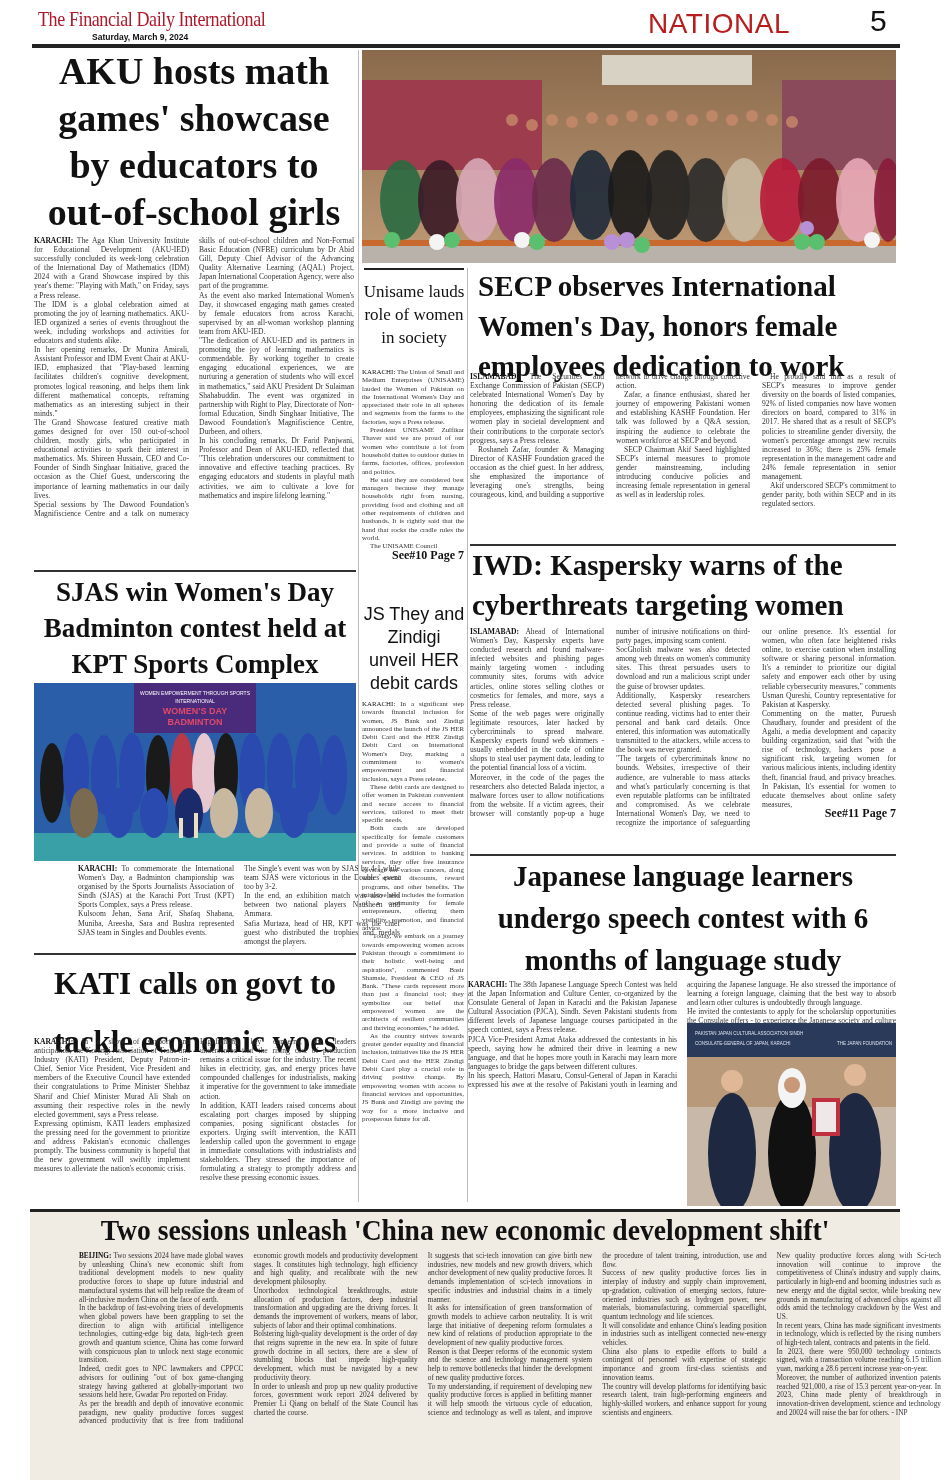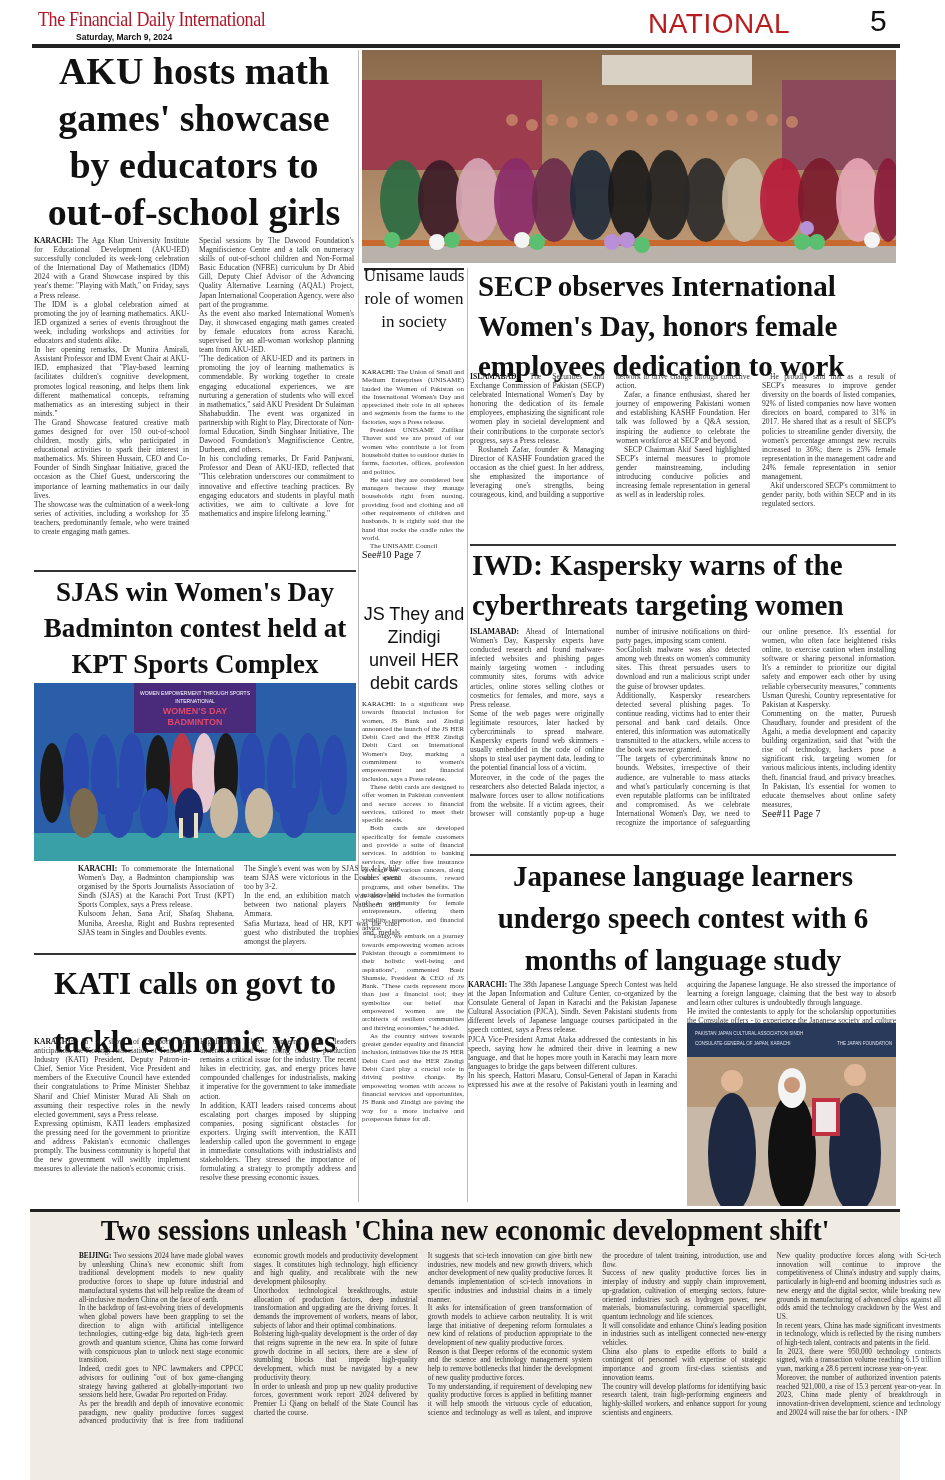--- a/index.html
+++ b/index.html
@@ -1,34 +1,34 @@
 <!DOCTYPE html>
 <html><head>
 <meta charset="utf-8">
 <style>
   html, body { margin: 0; padding: 0; background: #ffffff; }
   body { width: 945px; height: 1480px; overflow: hidden; position: relative; font-family: "Liberation Serif", serif; color: #1a1a1a; }
   .abs { position: absolute; }
   .masthead-title { left: 38px; top: 6px; font-family: "Liberation Serif", serif; font-size: 22px; color: #b0182a; letter-spacing: -0.5px; transform: scaleX(0.82); transform-origin: left top; white-space: nowrap; }
-  .masthead-date { left: 76px; top: 32px; font-family: "Liberation Sans", sans-serif; font-size: 8.5px; font-weight: bold; color: #111; }
+  .masthead-date { left: 92px; top: 32px; font-family: "Liberation Sans", sans-serif; font-size: 8.5px; font-weight: bold; color: #111; }
   .section-name { left: 648px; top: 8px; font-family: "Liberation Sans", sans-serif; font-size: 28px; color: #b91c1c; letter-spacing: 0.5px; }
   .page-num { left: 870px; top: 4px; font-family: "Liberation Sans", sans-serif; font-size: 30px; color: #111; }
   .rule-thick { left: 32px; top: 44px; width: 868px; height: 4px; background: #222; }
   .rule-thin { background: #333; height: 1.5px; }
 
   .headline { font-family: "Liberation Serif", serif; font-weight: bold; color: #111; text-align: center; line-height: 1.02; margin: 0; }
   .headline-light { font-family: "Liberation Sans", sans-serif; font-weight: normal; color: #111; text-align: center; line-height: 1.15; margin: 0; }
 
   .body-text { font-family: "Liberation Serif", serif; font-size: 7.6px; line-height: 9.1px; color: #333; text-align: justify; }
   .body-text p { margin: 0; }
   .body-text .dateline { font-weight: bold; color: #111; }
   .cols2 { column-count: 2; column-gap: 10px; }
   .cols3 { column-count: 3; column-gap: 12px; }
   .cols5 { column-count: 5; column-gap: 10px; margin-left: 43px; }
-  .see { text-align: left; font-weight: normal; font-size: 10px; color: #111; }
+  .see { text-align: right; font-weight: bold; font-size: 12px; color: #111; }
 
   .photo { overflow: hidden; }
   .photo svg { display: block; width: 100%; height: 100%; }
 
   .china-box { left: 30px; top: 1212px; width: 870px; height: 268px; background: #f0ece4; }
 </style>
 </head>
 <body>
 
 <div class="abs masthead-title" style="color: rgb(176, 24, 42);">The Financial Daily International</div>
@@ -38,21 +38,20 @@
 <div class="abs rule-thick"></div>
 
 <div class="abs" style="left:34px;top:48px;width:320px;">
   <h1 class="headline" style="font-size:38px;line-height:47px;">AKU hosts math games' showcase by educators to out-of-school girls</h1>
 </div>
 <div class="abs body-text cols2" style="left:34px;top:236px;width:320px;height:330px;">
   <p><span class="dateline">KARACHI:</span> <span>The Aga Khan University Institute for Educational Development (AKU-IED) successfully concluded its week-long celebration of the International Day of Mathematics (IDM) 2024 with a Grand Showcase inspired by this year's theme: "Playing with Math," on Friday, says a Press release.</span></p>
   <p>The IDM is a global celebration aimed at promoting the joy of learning mathematics. AKU-IED organized a series of events throughout the week, including workshops and activities for educators and students alike.</p>
   <p>In her opening remarks, Dr Munira Amirali, Assistant Professor and IDM Event Chair at AKU-IED, emphasized that "Play-based learning facilitates children's cognitive development, promotes logical reasoning, and helps them link different mathematical concepts, reframing mathematics as an interesting subject in their minds."</p>
   <p>The Grand Showcase featured creative math games designed for over 150 out-of-school children, mostly girls, who participated in educational activities to spark their interest in mathematics. Ms. Shireen Hussain, CEO and Co-Founder of Sindh Singhaar Initiative, graced the occasion as the Chief Guest, underscoring the importance of learning mathematics in our daily lives.</p>
-  <p>The showcase was the culmination of a week-long series of activities, including a workshop for 35 teachers, predominantly female, who were trained to create engaging math games.</p>
   <p>Special sessions by The Dawood Foundation's Magnifiscience Centre and a talk on numeracy skills of out-of-school children and Non-Formal Basic Education (NFBE) curriculum by Dr Abid Gill, Deputy Chief Advisor of the Advancing Quality Alternative Learning (AQAL) Project, Japan International Cooperation Agency, were also part of the programme.</p>
   <p>As the event also marked International Women's Day, it showcased engaging math games created by female educators from across Karachi, supervised by an all-woman workshop planning team from AKU-IED.</p>
   <p>"The dedication of AKU-IED and its partners in promoting the joy of learning mathematics is commendable. By working together to create engaging educational experiences, we are nurturing a generation of students who will excel in mathematics," said AKU President Dr Sulaiman Shahabuddin. The event was organized in partnership with Right to Play, Directorate of Non-formal Education, Sindh Singhaar Initiative, The Dawood Foundation's Magnifiscience Centre, Durbeen, and others.</p>
   <p>In his concluding remarks, Dr Farid Panjwani, Professor and Dean of AKU-IED, reflected that "This celebration underscores our commitment to innovative and effective teaching practices. By engaging educators and students in playful math activities, we aim to cultivate a love for mathematics and inspire lifelong learning."</p>
 </div>
 
 <div class="abs photo" style="left:362px;top:50px;width:534px;height:213px;">
   <svg viewBox="0 0 534 213" preserveAspectRatio="none">
     <defs>
       <linearGradient id="wall" x1="0" y1="0" x2="0" y2="1">
@@ -110,21 +109,21 @@
         <circle cx="280" cy="195" r="8" fill="#5ac070"></circle>
       <circle cx="440" cy="192" r="8" fill="#5ac070"></circle>
         <circle cx="455" cy="192" r="8" fill="#5ac070"></circle>
         <circle cx="445" cy="178" r="7" fill="#b890d8"></circle>
       <circle cx="510" cy="190" r="8" fill="#f4f4f4"></circle>
     </g>
   </svg>
 </div>
 
 <div class="abs" style="left:364px;top:268px;width:100px;height:2px;background:#222;"></div>
-<div class="abs" style="left:362px;top:264px;width:104px;">
+<div class="abs" style="left:362px;top:280px;width:104px;">
   <h2 class="headline-light" style="font-size:17px;line-height:23px;font-family:'Liberation Serif',serif;">Unisame lauds role of women in society</h2>
 </div>
 <div class="abs body-text" style="left:362px;top:368px;width:102px;font-size:6.9px;line-height:8.3px;">
   <p><span class="dateline" style="font-weight:normal">KARACHI:</span> <span>The Union of Small and Medium Enterprises (UNISAME) lauded the Women of Pakistan on the International Women's Day and appreciated their role in all spheres and segments from the farms to the factories, says a Press release.</span></p>
   <p style="text-indent:8px">President UNISAME Zulfikar Thaver said we are proud of our women who contribute a lot from household duties to outdoor duties in farms, factories, offices, profession and politics.</p>
   <p style="text-indent:8px">He said they are considered best managers because they manage households right from nursing, providing food and clothing and all other requirements of children and husbands. It is rightly said that the hand that rocks the cradle rules the world.</p>
   <p style="text-indent:8px">The UNISAME Council</p>
   <p class="see">See#10 Page 7</p>
 </div>
 
@@ -175,21 +174,21 @@
       <ellipse cx="260" cy="130" rx="14" ry="25" fill="#2a4ab0"></ellipse>
     </g>
     <g fill="#e8e0c0">
         <rect x="145" y="135" width="4" height="20"></rect>
         <rect x="160" y="130" width="4" height="25"></rect>
       </g>
   </svg>
 </div>
 <div class="abs body-text cols2" style="left:34px;top:864px;width:322px;height:82px;margin-left:44px;">
   <p><span class="dateline">KARACHI:</span> <span>To commemorate the International Women's Day, a Badminton championship was organised by the Sports Journalists Association of Sindh (SJAS) at the Karachi Port Trust (KPT) Sports Complex, says a Press release.</span></p>
-  <p>Kulsoom Jehan, Sana Arif, Shafaq Shabana, Muniba, Areesha, Right and Bushra represented SJAS team in Singles and Doubles events.</p>
+  <p>Kulsoom Jehan, Sana Arif, Shafaq Shabana, Muniba, Areesha, Sara and Bushra represented SJAS team in Singles and Doubles events.</p>
   <p>The Single's event was won by SJAS by 4-1 while team SJAS were victorious in the Doubles' event too by 3-2.</p>
   <p>In the end, an exhibition match was also held between two national players Nausheen and Ammara.</p>
   <p>Safia Murtaza, head of HR, KPT was the chief guest who distributed the trophies and medals amongst the players.</p>
 </div>
 
 <div class="abs" style="left:362px;top:603px;width:104px;">
   <h2 class="headline-light" style="font-size:18px;line-height:23px;">JS They and Zindigi unveil HER debit cards</h2>
 </div>
 <div class="abs body-text" style="left:362px;top:700px;width:102px;font-size:6.9px;line-height:8.3px;">
   <p><span class="dateline" style="font-weight:normal">KARACHI:</span> <span>In a significant step towards financial inclusion for women, JS Bank and Zindigi announced the launch of the JS HER Debit Card and the HER Zindigi Debit Card on International Women's Day, marking a commitment to women's empowerment and financial inclusion, says a Press release.</span></p>

